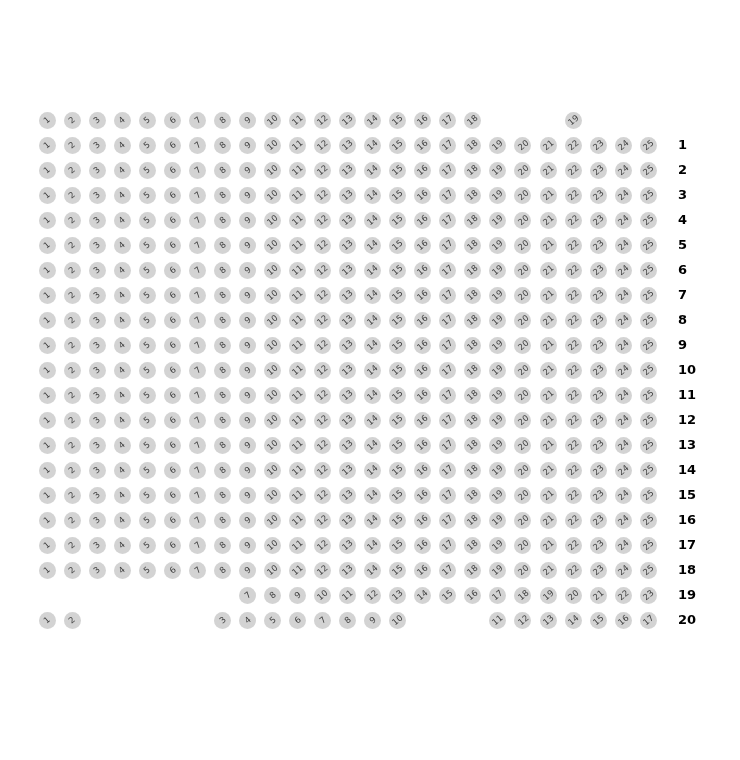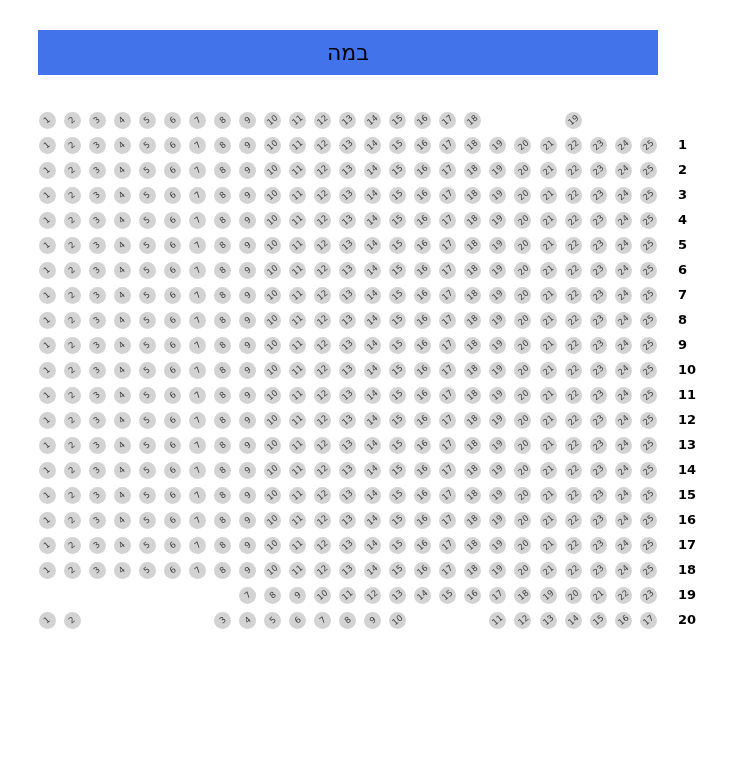--- a/index.html
+++ b/index.html
@@ -61,23 +61,20 @@
     font-size: 13px;
     font-weight: bold;
     color: var(--row-label);
     line-height: 16px;
   }
 </style>
 </head>
 <body>
 
 <div class="canvas">
-  <div class="stage-bar">
-    <span>במה</span>
-  </div>
   <div id="seat-map" class="seat-map">
       <div class="seat" style="left: 38.5px; top: 111.5px;">
         <span>1</span>
       </div>
       <div class="seat" style="left: 63.55px; top: 111.5px;">
         <span>2</span>
       </div>
       <div class="seat" style="left: 88.6px; top: 111.5px;">
         <span>3</span>
       </div>

